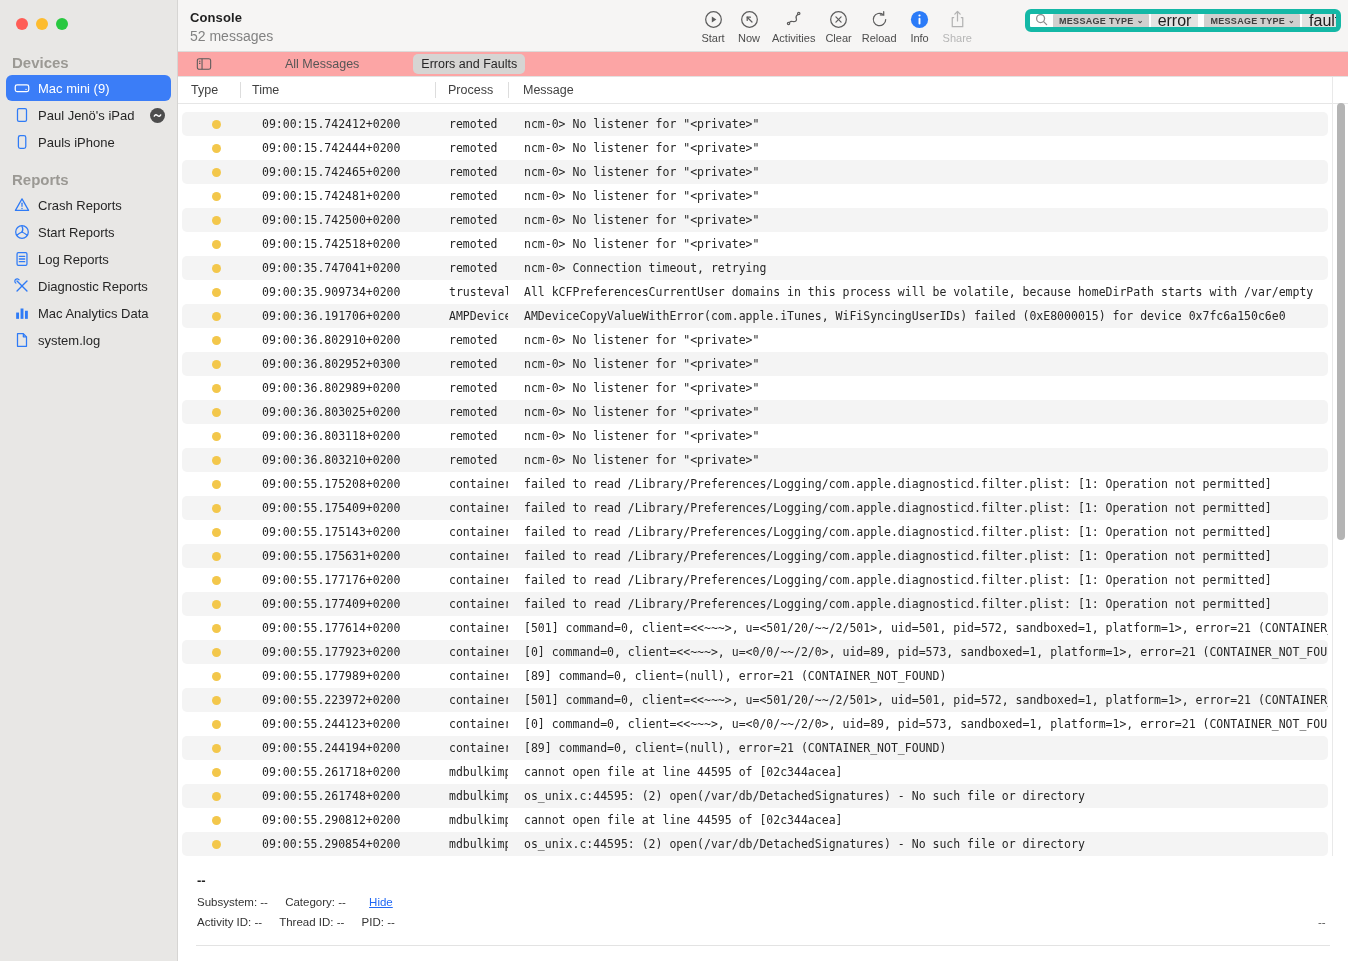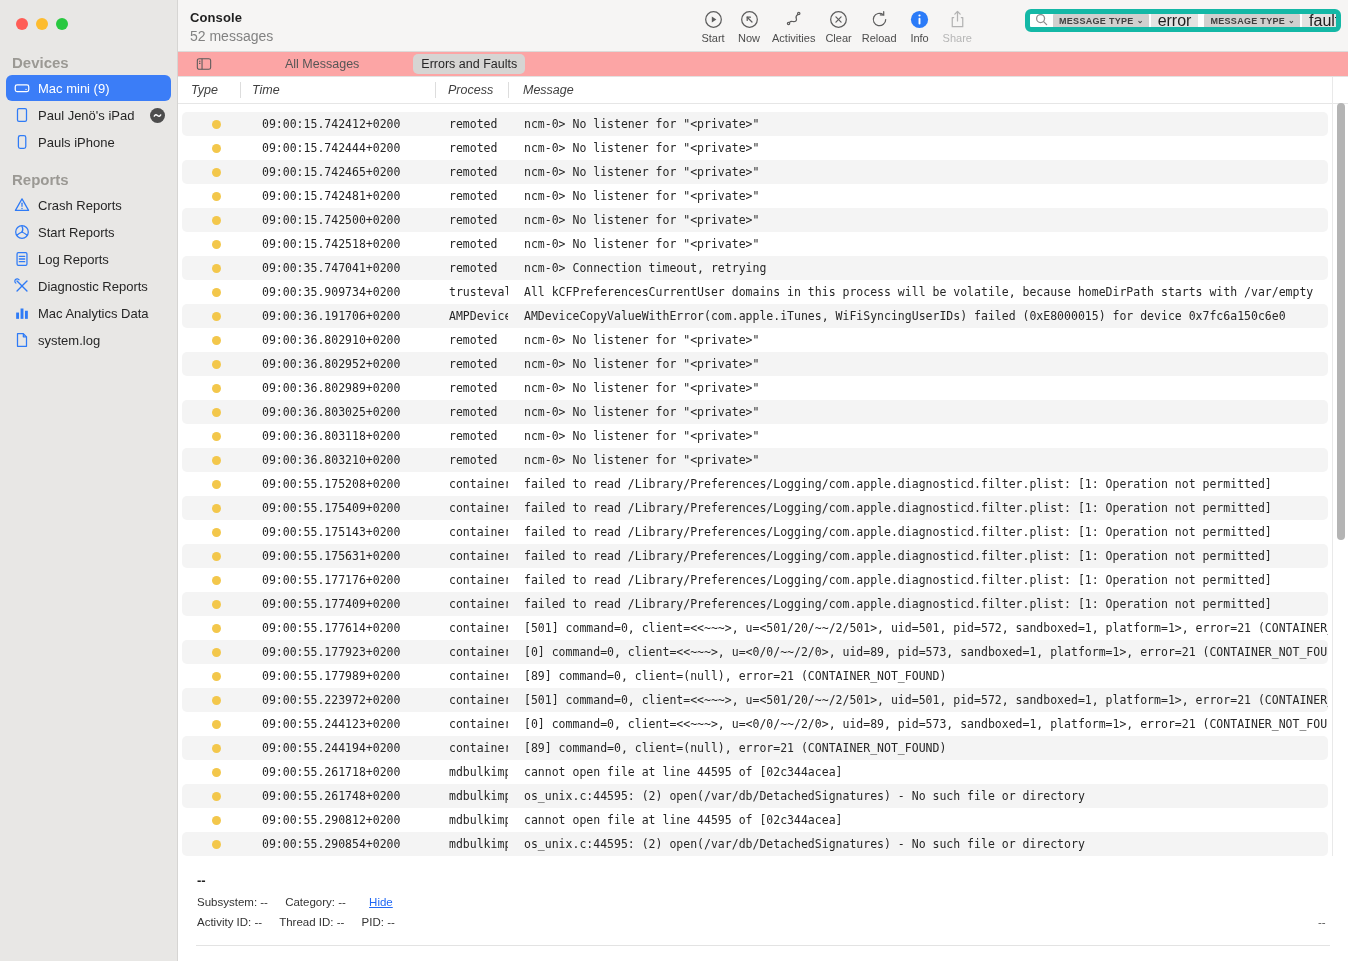--- a/index.html
+++ b/index.html
@@ -51,21 +51,21 @@
   .token .tchev { font-size:8px; color:#4a4a4a; line-height:6px; }
   .token .tvalue { background:#e4e3e2; color:#1e1e1e; font-size:16px; border-radius:3px; padding:1.5px 7px; }
 
   .tabbar { position:absolute; left:0; top:52px; width:1170px; height:25px;
     background:#fca5a5; border-bottom:1px solid #e3e2e1; display:flex; align-items:center;gap:36px; }
   .toggle-icon { margin-left:18px; color:#5a5a5a; display:flex; }
   .tab { font-size:12.5px; color:#565656; margin-left:29px; padding:3px 8px; border-radius:5px; cursor:default; }
   .tab.selected { background:#d6d5d3; color:#262626; margin-left:10px; }
 
   .thead { position:absolute; left:0; top:77px; width:1170px; height:27px;
-    background:#fff; border-bottom:1px solid #e6e6e6; font-size:12.5px; color:#414141;font-style:italic; }
+    background:#fff; border-bottom:1px solid #e6e6e6; font-size:12.5px; color:#414141; }
   .thead .hcell { position:absolute; top:6px; }
   .h-type { left:13px; } .h-time { left:74px; } .h-process { left:270px; } .h-message { left:345px; }
   .hsep { position:absolute; top:5px; width:1px; height:16px; background:#dddddd; }
   .hs1 { left:62px; } .hs2 { left:257px; } .hs3 { left:330px; } .hs4 { left:1154px; }
 
   .tbody { position:absolute; left:0; top:104px; width:1154px; height:752px;
     padding-top:8px; overflow:hidden; font-family:"DejaVu Sans Mono", monospace; font-size:11.5px; color:#262626; }
   .log-row { position:relative; height:24px; line-height:24px; margin:0 4px; border-radius:5px; white-space:nowrap; }
   .log-row:nth-child(odd) { background:#f4f4f4; }   
   .cell { position:absolute; top:0; height:24px; overflow:hidden; }
@@ -423,21 +423,21 @@
           </span>
           <span class="cell c-time">09:00:36.802910+0200</span>
           <span class="cell c-process">remoted</span>
           <span class="cell c-message">ncm-0&gt; No listener for "&lt;private&gt;"</span>
         </div>
 
         <div class="log-row">
           <span class="cell c-type">
             <span class="dot"></span>
           </span>
-          <span class="cell c-time">09:00:36.802952+0200</span>
+          <span class="cell c-time">09:00:36.802952+0300</span>
           <span class="cell c-process">remoted</span>
           <span class="cell c-message">ncm-0&gt; No listener for "&lt;private&gt;"</span>
         </div>
 
         <div class="log-row">
           <span class="cell c-type">
             <span class="dot"></span>
           </span>
           <span class="cell c-time">09:00:36.802989+0200</span>
           <span class="cell c-process">remoted</span>

